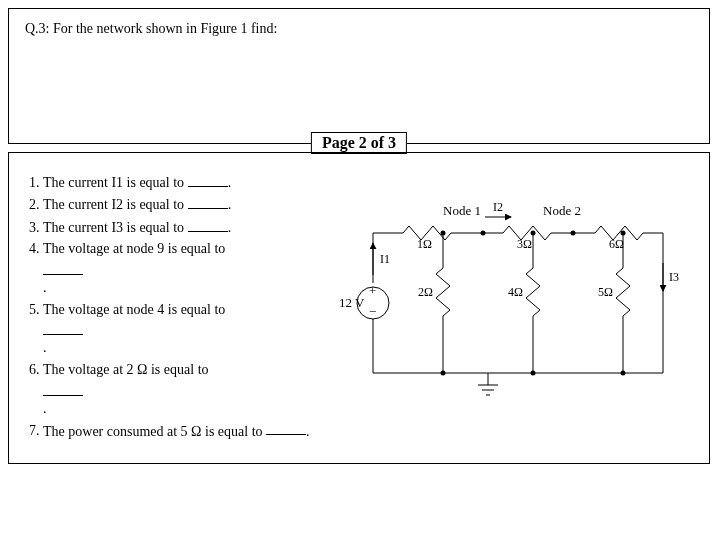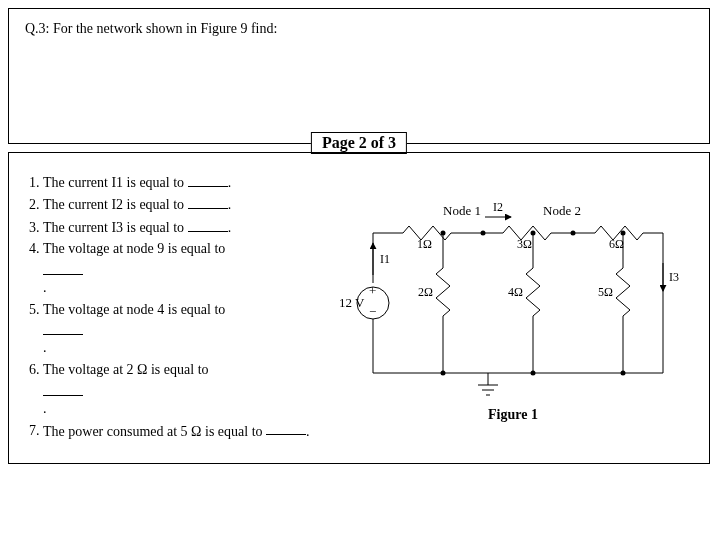--- a/index.html
+++ b/index.html
@@ -69,21 +69,21 @@
     margin-top: -10px;
   }
   text { font-family: "Times New Roman", Times, serif; font-size: 13px; }
   .lbl-small { font-size: 12px; }
 </style>
 </head>
 <body>
 
 <div class="page-box top-box">
   <span class="q-heading">Q.3:</span>
-  <span>For the network shown in Figure 9 find:</span>
+  <span>For the network shown in Figure 1 find:</span>
   <div class="page-indicator">Page 2 of 3</div>
 </div>
 
 <div class="page-box bottom-box">
 
   <div class="questions">
     <ol class="q-list">
       <li><span>The current I1 is equal to </span><span class="blank"></span>.</li>
       <li><span>The current I2 is equal to </span><span class="blank"></span>.</li>
       <li><span>The current I3 is equal to </span><span class="blank"></span>.</li>
@@ -161,16 +161,15 @@
       <line x1="330" y1="90" x2="330" y2="118" stroke="#000" marker-end="url(#arr)"></line>
       <text x="336" y="108" class="lbl-small">I3</text>
 
       <line x1="40" y1="200" x2="330" y2="200" stroke="#000"></line>
 
       <line x1="155" y1="200" x2="155" y2="212" stroke="#000"></line>
       <line x1="145" y1="212" x2="165" y2="212" stroke="#000"></line>
       <line x1="149" y1="217" x2="161" y2="217" stroke="#000"></line>
       <line x1="153" y1="222" x2="157" y2="222" stroke="#000"></line>
     </svg>
-    <div class="fig-caption">Figure 1</div>
   </div>
 
 </div>
 
 </body></html>

